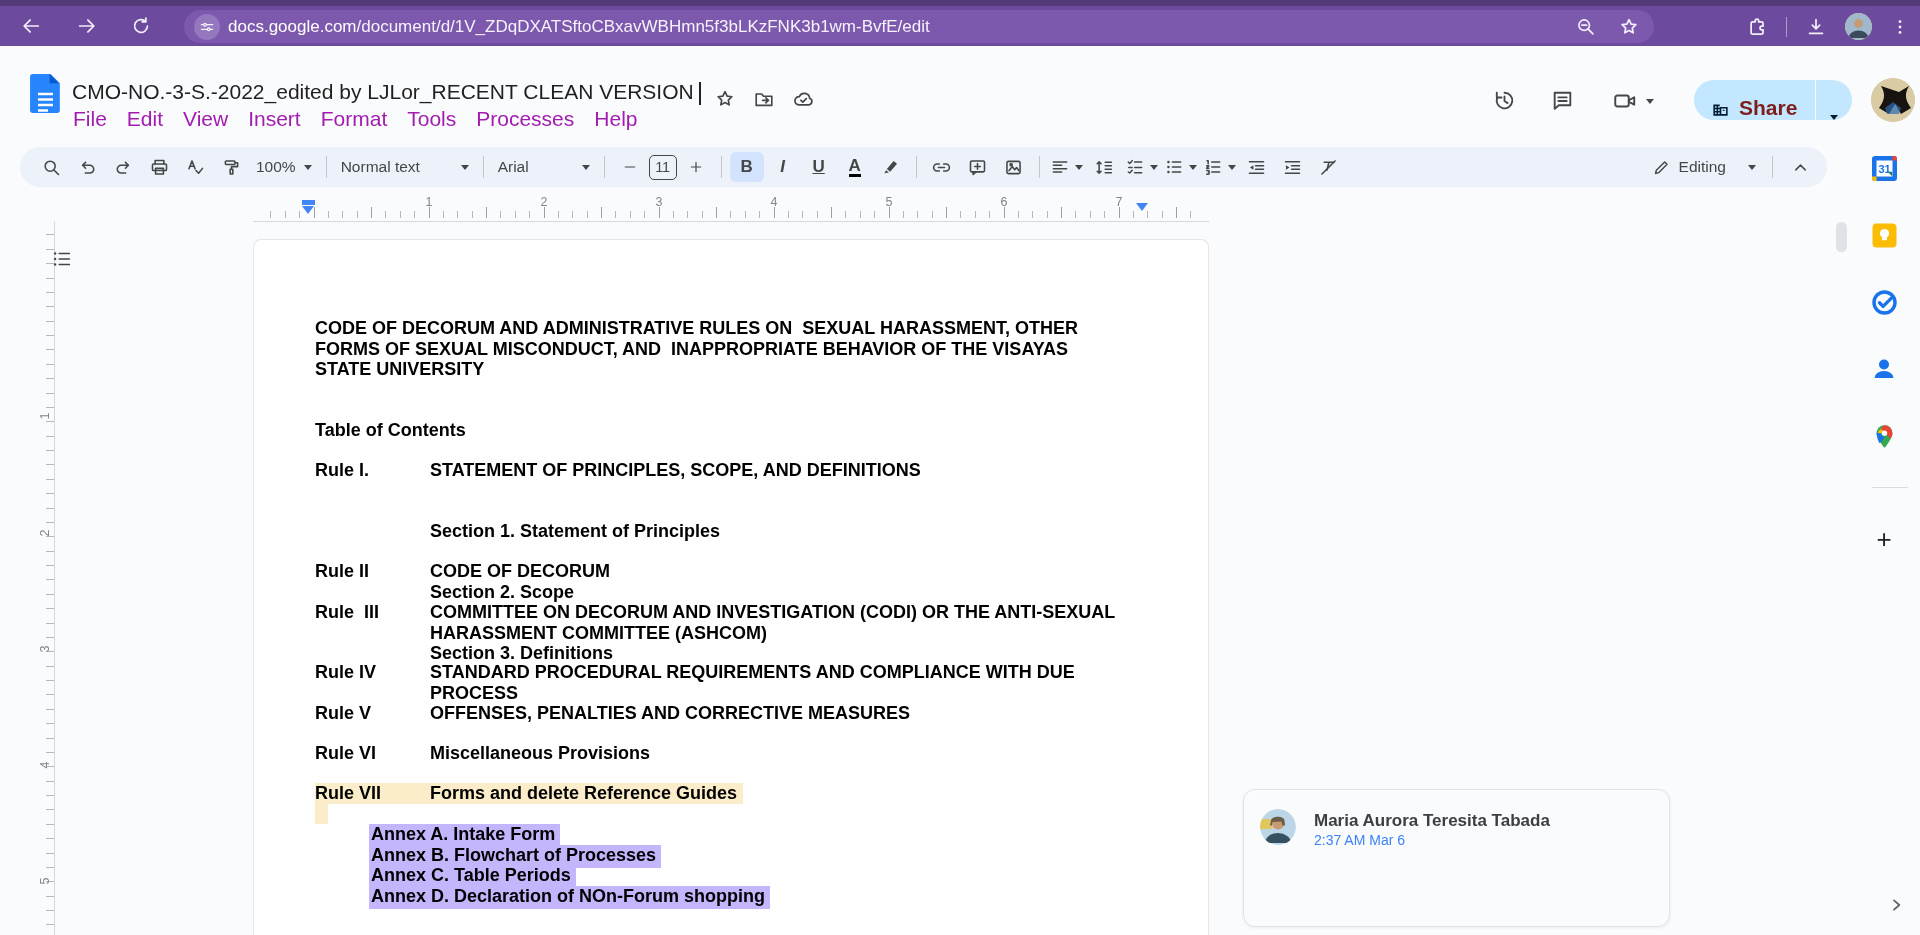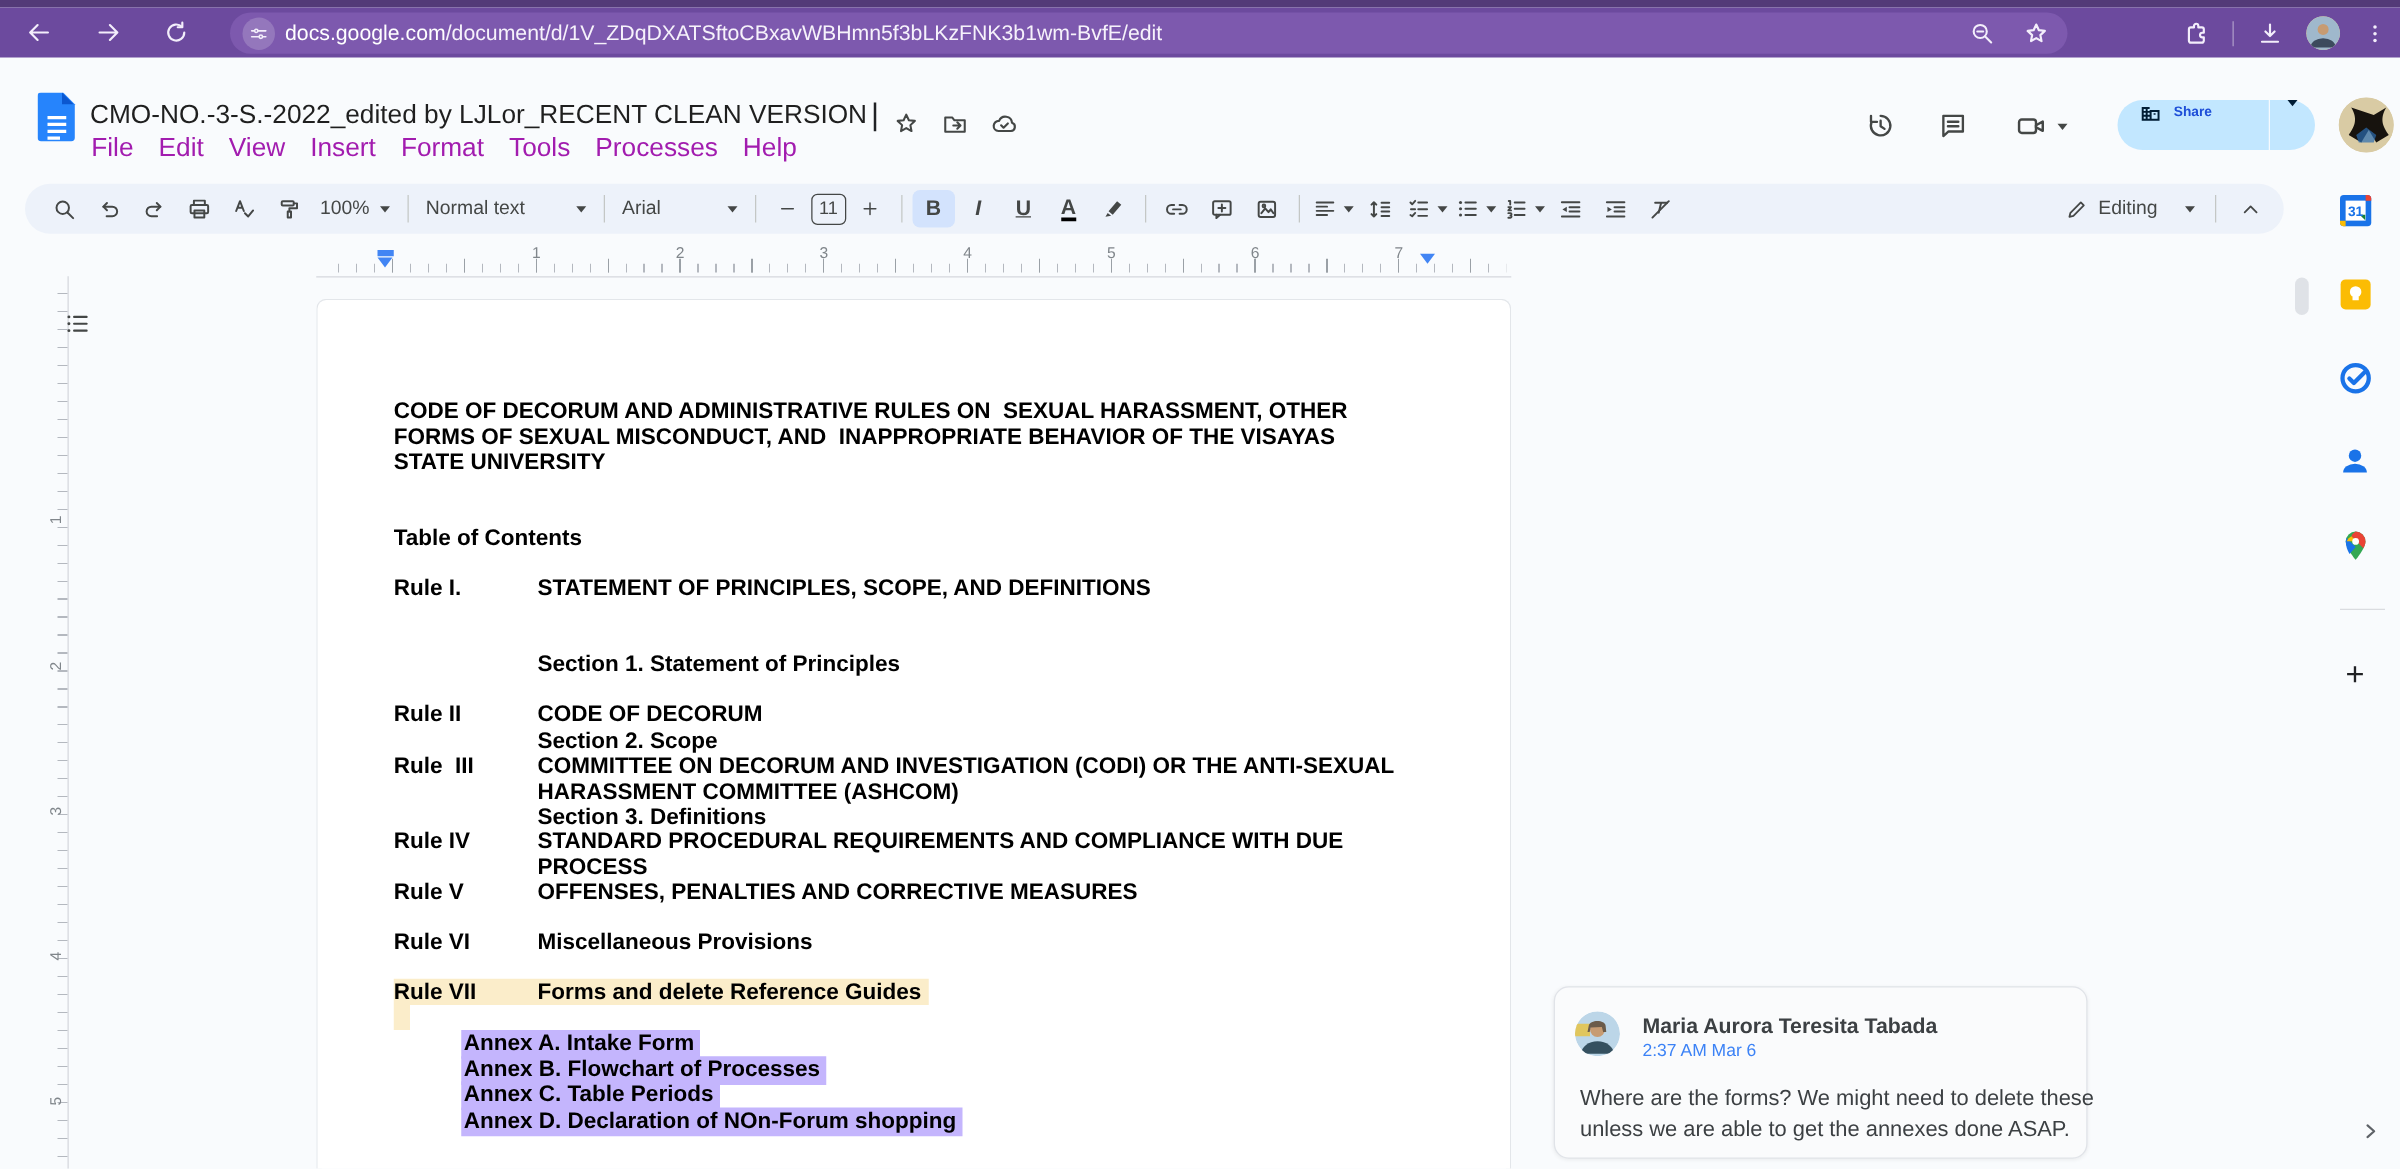--- a/index.html
+++ b/index.html
@@ -26,21 +26,21 @@
   .avatar-sm{width:27px;height:27px;border-radius:50%;overflow:hidden;background:#d8c9a3}
 
   
   .doc-title{left:72px;top:80px;font-size:21px;color:#1f1f1f;white-space:pre}
   .caret-bar{left:699px;top:82px;width:2px;height:23px;background:#202124}
   .title-ic{top:88px}
   .menu-bar{left:63px;top:104px;display:flex;font-size:21px;color:#a21caf}
   .menu-item{padding:4px 10px;border-radius:6px;line-height:22px}
   .hdr-ic{top:88px}
   .share-btn{left:1694px;top:80px;width:158px;height:40px;background:#c2e7ff;border-radius:20px;
-             display:flex;align-items:flex-start;color:#1d4ed8;font-size:11px;font-weight:bold}
+             display:flex;align-items:flex-end;color:#7f1d1d;font-size:21px;font-weight:bold}
   .share-main{display:flex;align-items:center;gap:9px;padding-left:17px;flex:1}
   .share-sep{width:1px;height:40px;background:#f6fafe}
   .share-caret{width:36px;display:flex;align-items:center;justify-content:center}
   .avatar-lg{left:1871px;top:78px;width:44px;height:44px;border-radius:50%;overflow:hidden;background:#d9cba4}
 
   
   .toolbar{left:20px;top:147px;width:1807px;height:40px;background:#edf2fa;border-radius:20px;
            display:flex;align-items:center;padding:0 10px 0 14px;box-sizing:border-box;gap:2px}
   .tbtn{min-width:30px;height:30px;border-radius:6px;display:flex;align-items:center;justify-content:center;flex:none;padding:0 2px}
   .tbtn.active{background:#d3e3fd;border-radius:6px}
@@ -540,21 +540,20 @@
     <svg width="36" height="36" viewBox="0 0 36 36">
         <circle cx="18" cy="18" r="18" fill="#bcd6e8"></circle>
         <path d="M0 10h12v10H0z" fill="#e8c23a" opacity=".8"></path>
         <circle cx="18" cy="14.5" r="6" fill="#c79b72"></circle>
         <path d="M11 11.5c1-5 13-5 13.5 0l.5 5h-2.5l-1-4-9 .5-.8 3.5H10z" fill="#6b5b4a"></path>
         <path d="M5 34a13 10 0 0 1 26 0z" fill="#35505f"></path>
       </svg>
   </span>
   <span class="cc-name">Maria Aurora Teresita Tabada</span>
   <span class="cc-time">2:37 AM Mar 6</span>
-  <span class="cc-body">Where are the forms? We might need to delete these unless we are able to get the annexes done ASAP.</span>
 </div>
 
 <div class="abs sp-ic" style="top:153px">
   <svg width="29" height="29" viewBox="0 0 29 29">
       <rect x="2" y="2" width="25" height="25" rx="3" fill="#1a73e8"></rect>
       <rect x="6.5" y="6.5" width="16" height="16" fill="#ffffff"></rect>
       <path d="M22.5 22.5h4.5V27z" fill="#188038" transform="translate(-4.8 -4.8)"></path>
       <path d="M2 22.5h4.5V27H5a3 3 0 0 1-3-3z" fill="#fbbc04"></path>
       <path d="M22.5 2H24a3 3 0 0 1 3 3v1.5h-4.5z" fill="#ea4335"></path>
       <text x="14.5" y="19" font-size="11" font-weight="bold" fill="#1a73e8" text-anchor="middle" font-family="Liberation Sans, sans-serif">31</text>

